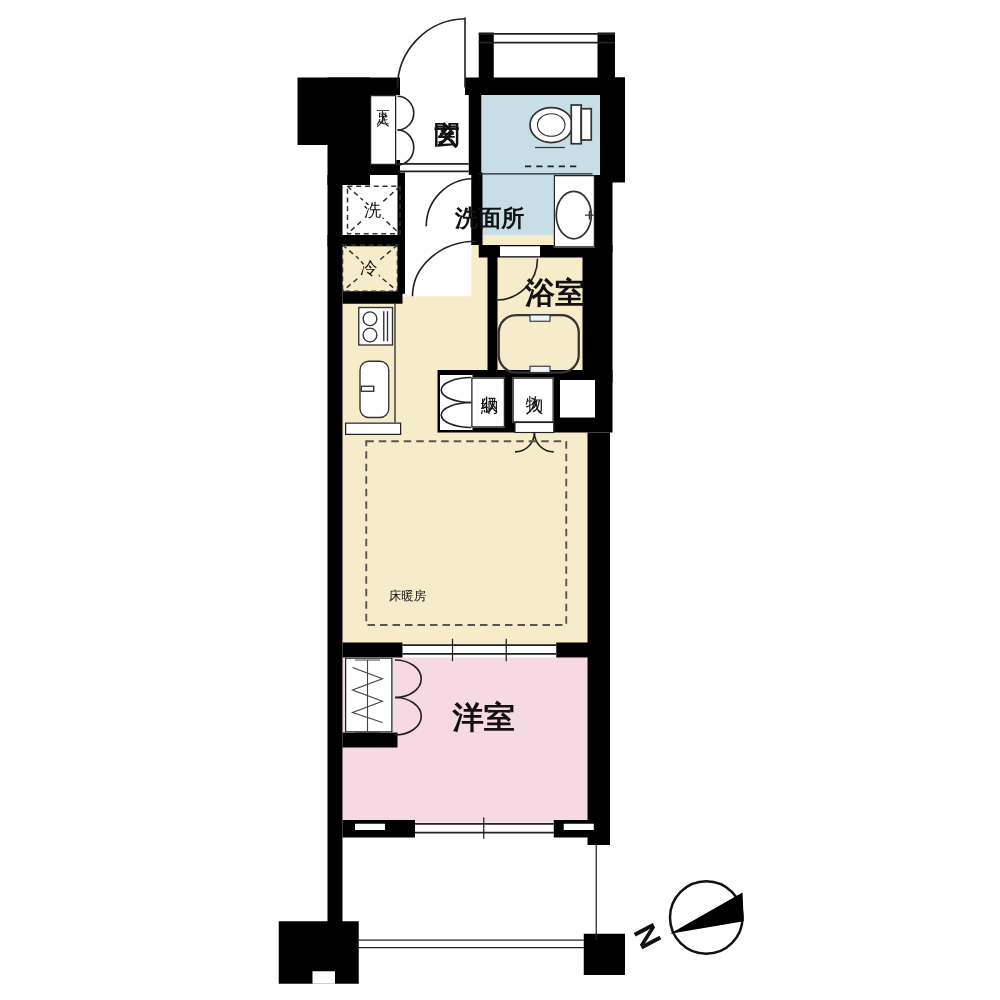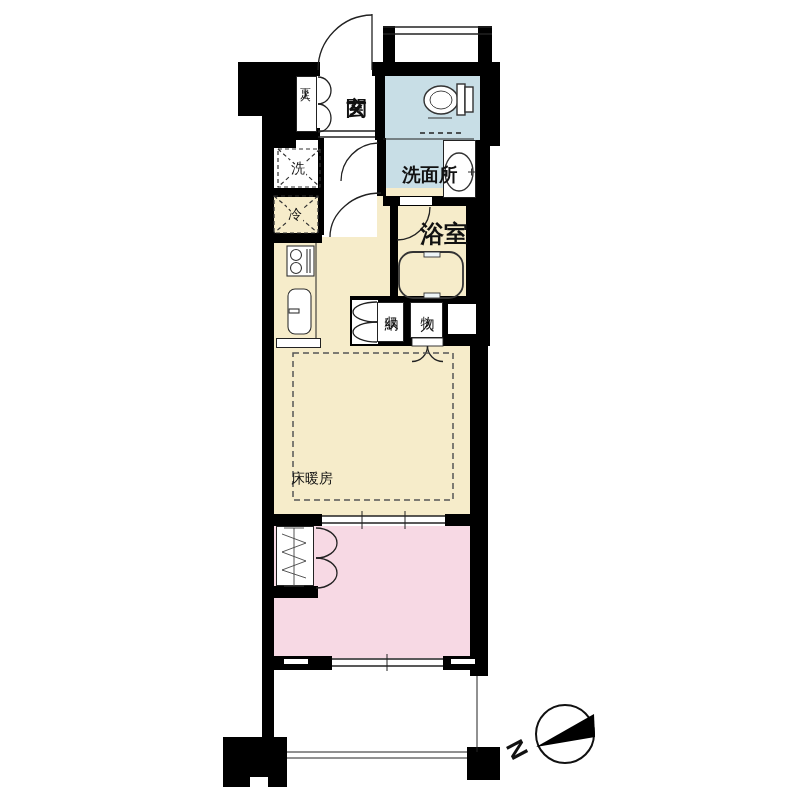--- a/index.html
+++ b/index.html
@@ -201,23 +201,24 @@
     <g>
       <circle cx="565" cy="734" r="29" fill="#fff" stroke="#111" stroke-width="2"></circle>
       <polygon points="536,747 594,714 595,737" fill="#000"></polygon>
     </g>
   </svg>
 
   <div class="label vtext" style="left:344px;top:80px;font-size:20px;font-weight:bold;">玄関</div>
   <div class="label vtext" style="left:299px;top:80px;font-size:10.5px;letter-spacing:1px;">下足入</div>
   <div class="label" style="left:290px;top:160px;font-size:14px;"><span class="halo-w">洗</span></div>
   <div class="label" style="left:287px;top:206px;font-size:14px;"><span class="halo-c">冷</span></div>
-  <div class="label" style="left:402px;top:162px;font-size:18.5px;font-weight:bold;">洗面所</div>
+  <div class="label" style="left:364px;top:162px;font-size:18.5px;font-weight:bold;">洗面所</div>
   <div class="label" style="left:420px;top:218px;font-size:24px;font-weight:bold;">浴室</div>
   <div class="label vtext" style="left:383px;top:305px;font-size:14px;letter-spacing:1px;">収納</div>
   <div class="label vtext" style="left:419px;top:305px;font-size:14px;letter-spacing:1px;">物入</div>
 
-  <div class="label" style="left:291px;top:470px;font-size:14px;text-align:right;">床暖房</div>
-
+  <div class="label" style="left:311px;top:470px;font-size:10px;text-align:right;">床暖房</div>
+
+  <div class="label center" style="left:307px;top:557px;width:160px;font-size:25px;font-weight:bold;">洋室</div>
 
 
   <div class="label" style="left:508px;top:735px;font-size:25px;font-weight:bold;transform:rotate(62deg);">N</div>
 </div>
 
 </body></html>

